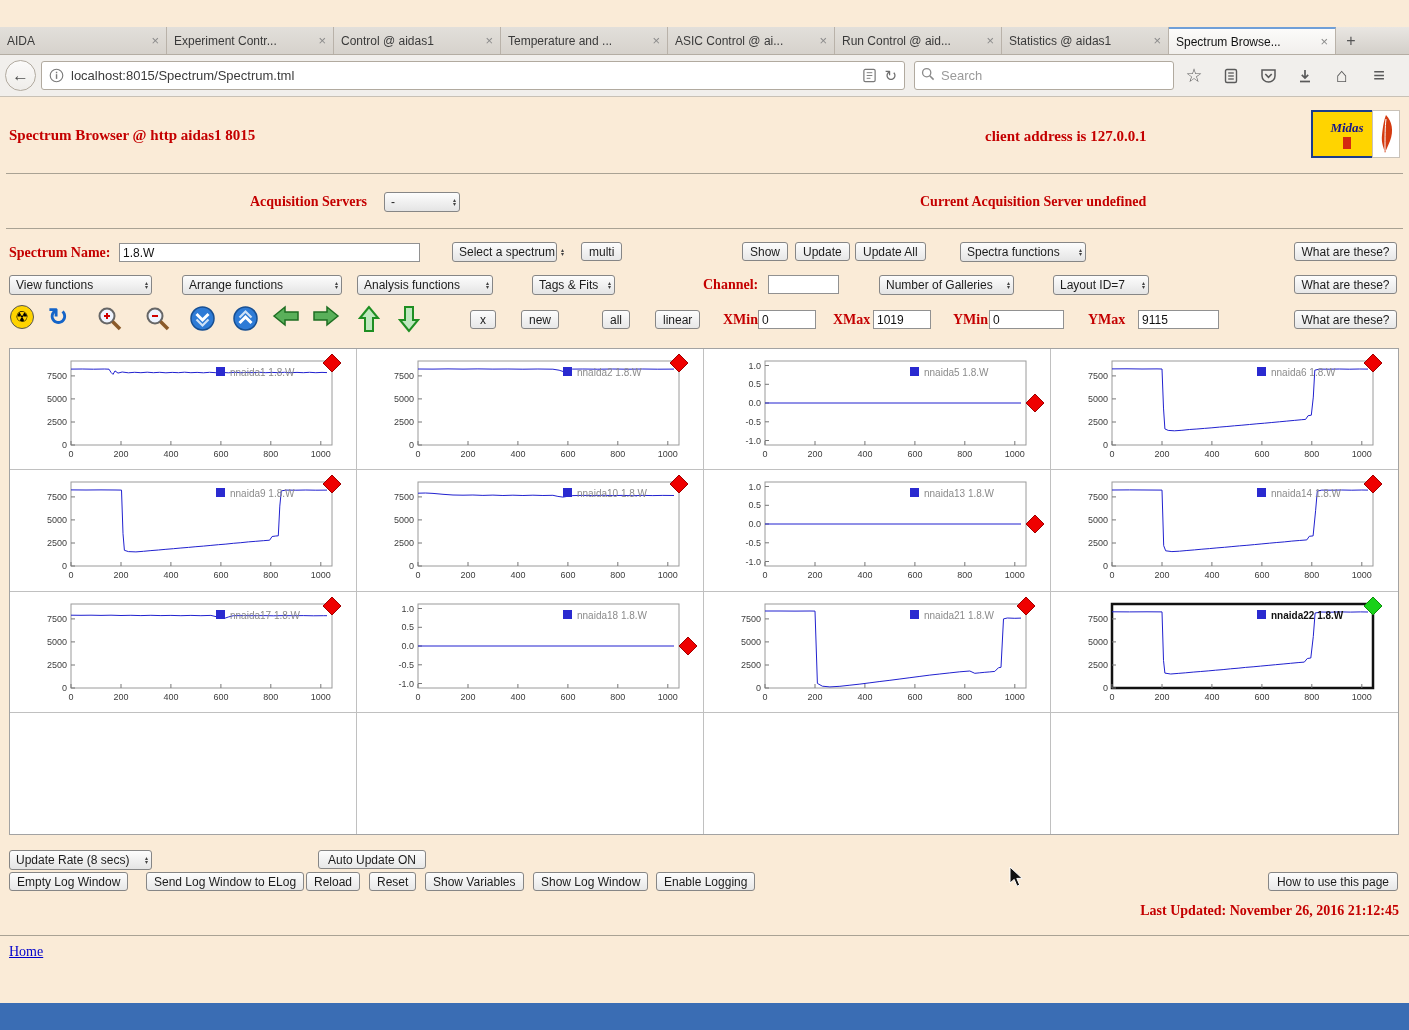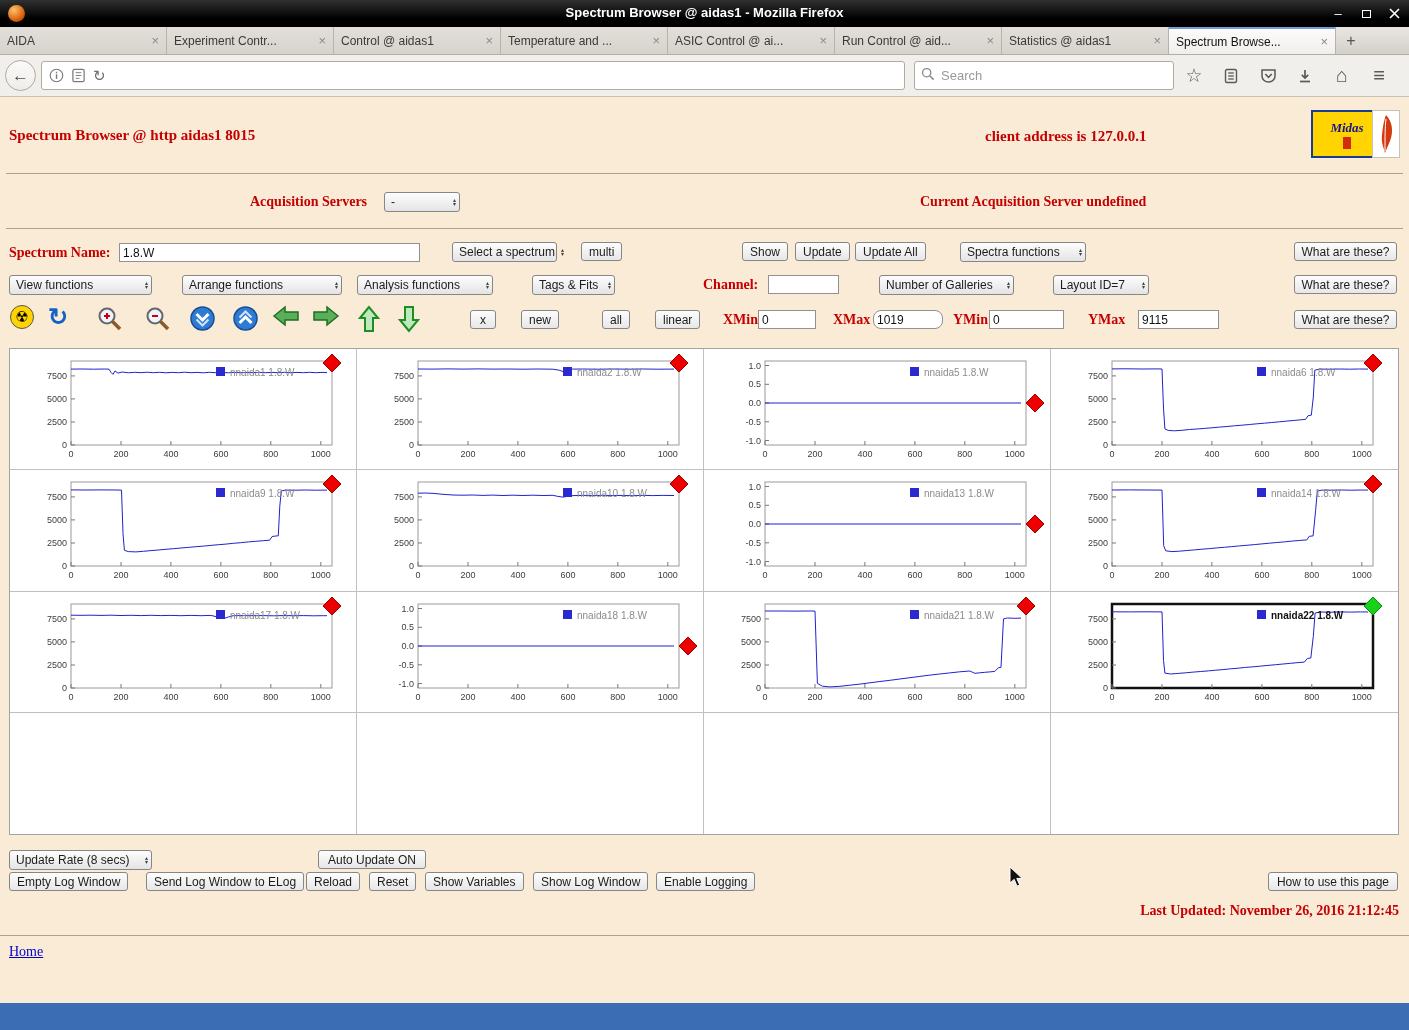--- a/index.html
+++ b/index.html
@@ -69,35 +69,20 @@
 
   .home-link{position:absolute;left:9px;top:847px;font-family:"Liberation Serif",serif;font-size:14px;color:#0000cc;text-decoration:underline}
   .bottom-bar{position:absolute;left:0;top:1003px;width:1409px;height:27px;background:#3a6db4}
   .cursor{position:absolute;left:1008px;top:866px;z-index:99;pointer-events:none}
 </style>
 </head>
 <body>
 
 <div class="window">
 
-  <div class="titlebar">
-    <span class="fx-ball"></span>
-    <span class="tb-title">Spectrum Browser @ aidas1 - Mozilla Firefox</span>
-    <span class="win-controls">
-      <span class="wc wc-min">–</span>
-      <span class="wc wc-max">
-          <i></i>
-        </span>
-      <span class="wc wc-close">
-        <svg width="11" height="11" viewBox="0 0 11 11">
-            <path d="M1,1 L10,10 M10,1 L1,10" stroke="#fff" stroke-width="1.6"></path>
-          </svg>
-      </span>
-    </span>
-  </div>
 
   <div class="tabbar" id="tab-strip">
       <div class="tab">
         <span class="tab-label">AIDA</span>
         <span class="tab-close">×</span>
       </div>
       <div class="tab">
         <span class="tab-label">Experiment Contr...</span>
         <span class="tab-close">×</span>
       </div>
@@ -131,20 +116,21 @@
   <div class="navbar">
     <div class="back-btn">←</div>
     <div class="urlbox">
       <span class="urlicon">
         <svg width="15" height="15" viewBox="0 0 16 16">
             <circle cx="8" cy="8" r="6.7" fill="none" stroke="#7a7a7a" stroke-width="1.2"></circle>
             <rect x="7.3" y="6.6" width="1.5" height="5" fill="#7a7a7a"></rect>
             <rect x="7.3" y="4" width="1.5" height="1.6" fill="#7a7a7a"></rect>
           </svg>
       </span>
+      <span class="url-text">localhost:8015/Spectrum/Spectrum.tml</span>
       <span class="urlicon">
         <svg width="15" height="15" viewBox="0 0 16 16">
             <rect x="2" y="1.5" width="12" height="13" rx="1.5" fill="none" stroke="#7a7a7a" stroke-width="1.3"></rect>
             <line x1="5" y1="5" x2="11" y2="5" stroke="#7a7a7a"></line>
             <line x1="5" y1="8" x2="11" y2="8" stroke="#7a7a7a"></line>
             <line x1="5" y1="11" x2="9" y2="11" stroke="#7a7a7a"></line>
           </svg>
       </span>
       <span class="urlicon" style="font-size:15px">↻</span>
     </div>
@@ -338,21 +324,21 @@
           </svg>
         </span>
       </div>
     <button class="btn" style="left:470px;top:213px;width:26px">x</button>
     <button class="btn" style="left:521px;top:213px">new</button>
     <button class="btn" style="left:602px;top:213px">all</button>
     <button class="btn" style="left:655px;top:213px">linear</button>
     <div class="serif-red" style="position:absolute;left:723px;top:215px;font-size:14px">XMin</div>
     <input class="inp" style="left: 758px; top: 213px; width: 58px;" value="0">
     <div class="serif-red" style="position:absolute;left:833px;top:215px;font-size:14px">XMax</div>
-    <input class="inp" style="left: 873px; top: 213px; width: 70px; border-radius: 8px;" value="1019">
+    <input class="inp" style="left: 873px; top: 213px; width: 58px;" value="1019">
     <div class="serif-red" style="position:absolute;left:953px;top:215px;font-size:14px">YMin</div>
     <input class="inp" style="left: 989px; top: 213px; width: 75px;" value="0">
     <div class="serif-red" style="position:absolute;left:1088px;top:215px;font-size:14px">YMax</div>
     <input class="inp" style="left: 1126px; top: 213px; width: 81px; margin-left: 12px;" value="9115">
     <button class="btn" style="left:1294px;top:213px;width:103px">What are these?</button>
 
     <div class="grid" id="chart-grid">
         <div class="cell">
           <svg class="chart" width="347" height="121" viewBox="0 0 347 121">
             <rect x="61" y="12" width="261" height="84" fill="#fff" stroke="#9a9a9a" stroke-width="1"></rect>

